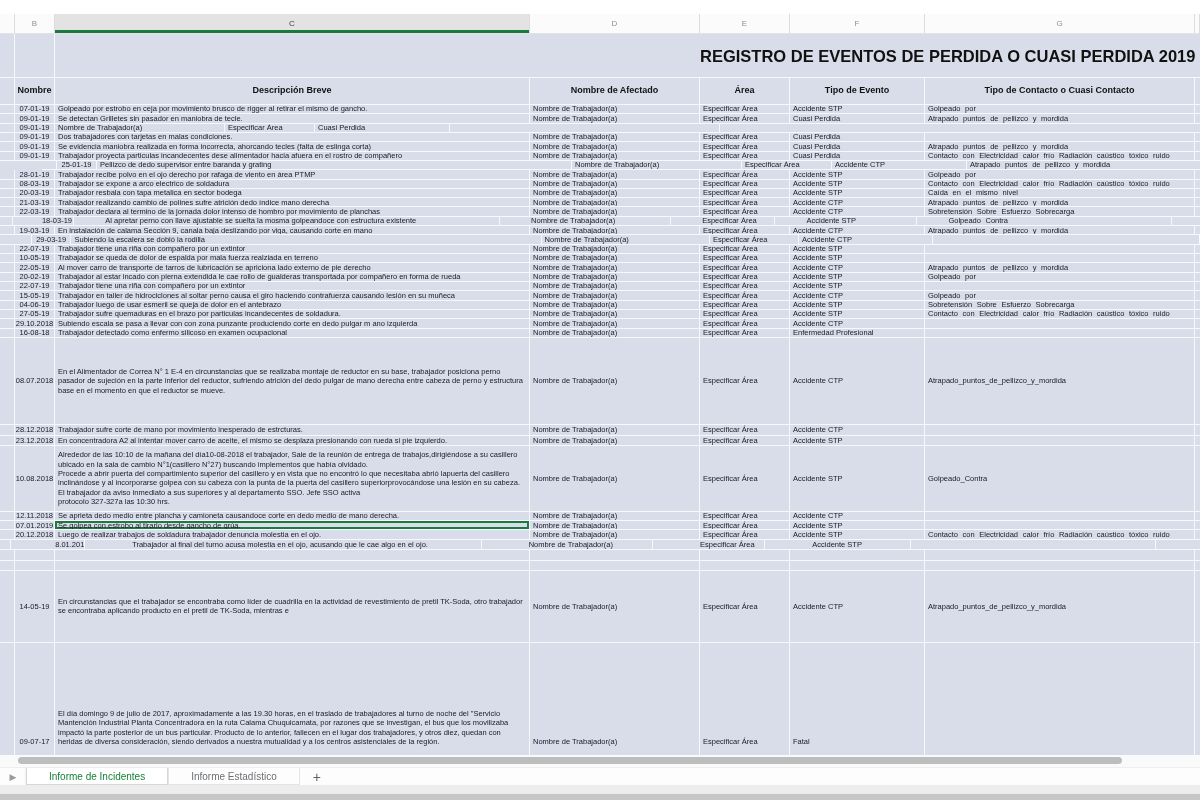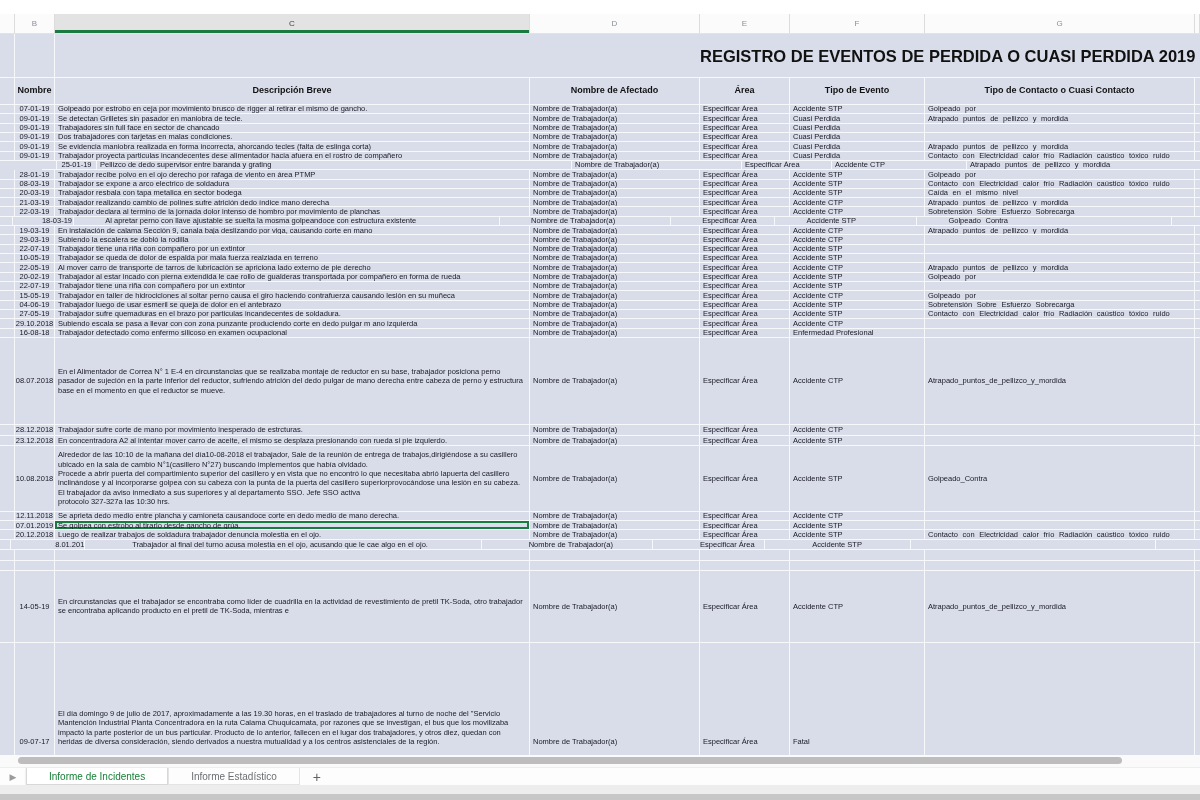--- a/index.html
+++ b/index.html
@@ -153,23 +153,20 @@
       <div class="cell w-g c-contacto">
             <span>Atrapado puntos de pellizco y mordida</span>
           </div>
       <div class="cell w-h c-fill"></div>
     </div>
         <div class="row" style="height: 9.32px;">
       <div class="cell w-a"></div>
       <div class="cell w-b c-fecha">
             <span>09-01-19</span>
           </div>
-      <div class="cell w-c c-desc">
-            <span>Trabajadores sin full face en sector de chancado</span>
-          </div>
       <div class="cell w-d c-nombre">
             <span>Nombre de Trabajador(a)</span>
           </div>
       <div class="cell w-e c-area">
             <span>Especificar Área</span>
           </div>
       <div class="cell w-f c-evento">
             <span>Cuasi Perdida</span>
           </div>
       <div class="cell w-g c-contacto">
@@ -412,21 +409,21 @@
             <span>Especificar Área</span>
           </div>
       <div class="cell w-f c-evento">
             <span>Accidente CTP</span>
           </div>
       <div class="cell w-g c-contacto">
             <span>Atrapado puntos de pellizco y mordida</span>
           </div>
       <div class="cell w-h c-fill"></div>
     </div>
-        <div class="row" style="height: 9.32px;">
+        <div class="row" style="height: 9.32px; padding-left: 17px;">
       <div class="cell w-a"></div>
       <div class="cell w-b c-fecha">
             <span>29-03-19</span>
           </div>
       <div class="cell w-c c-desc">
             <span>Subiendo la escalera se dobló la rodilla</span>
           </div>
       <div class="cell w-d c-nombre">
             <span>Nombre de Trabajador(a)</span>
           </div>

